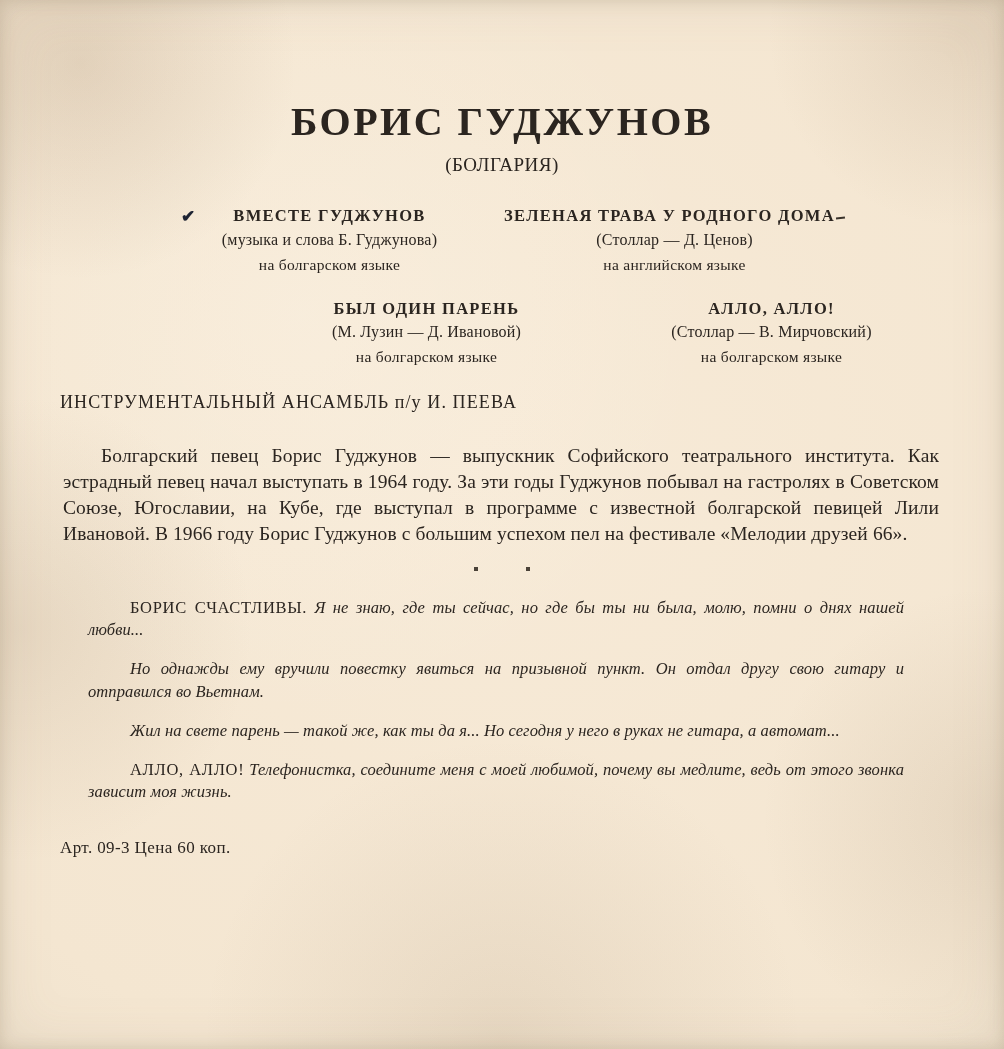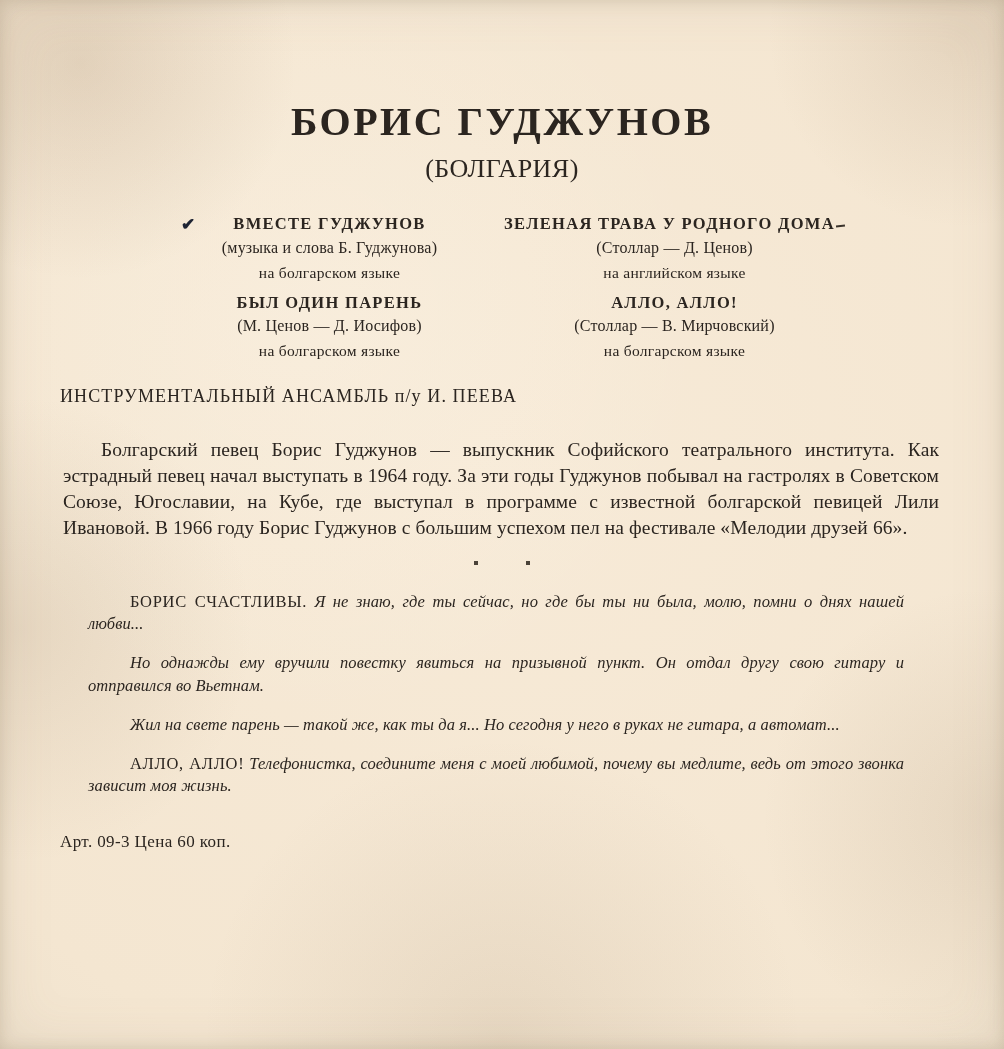--- a/index.html
+++ b/index.html
@@ -50,35 +50,36 @@
   .artist-name {
     text-align: center;
     font-size: 40px;
     font-weight: bold;
     letter-spacing: 2.5px;
     margin: 102px 0 0 0;
     line-height: 1;
   }
   .country {
     text-align: center;
-    font-size: 26px;
+    font-size: 19px;
     letter-spacing: 0.5px;
     margin: 12px 0 0 0;
   }
 
   
   .tracks {
     margin-top: 30px;
   }
   .track-row {
     display: flex;
     justify-content: center;
   }
   .track-row + .track-row {
-    margin-top: 11px;
+    margin-top: 25px;
+    justify-content: flex-end;
   }
   .track-cell {
     width: 345px;
     text-align: center;
     position: relative;
   }
   .track-title {
     font-size: 16.5px;
     font-weight: bold;
     letter-spacing: 1.3px;
@@ -196,21 +197,21 @@
         <div class="track-cell">
           <div class="track-title"><span>ЗЕЛЕНАЯ ТРАВА У РОДНОГО ДОМА</span><span class="stray-mark"></span></div>
           <div class="track-authors">(Столлар — Д. Ценов)</div>
           <div class="track-lang">на английском языке</div>
         </div>
       </div>
 
       <div class="track-row">
         <div class="track-cell">
           <div class="track-title">БЫЛ ОДИН ПАРЕНЬ</div>
-          <div class="track-authors">(М. Ценов — Д. Иосифов)</div>
+          <div class="track-authors">(М. Лузин — Д. Ивановой)</div>
           <div class="track-lang">на болгарском языке</div>
         </div>
         <div class="track-cell">
           <div class="track-title">АЛЛО, АЛЛО!</div>
           <div class="track-authors">(Столлар — В. Мирчовский)</div>
           <div class="track-lang">на болгарском языке</div>
         </div>
       </div>
 
     </div>

